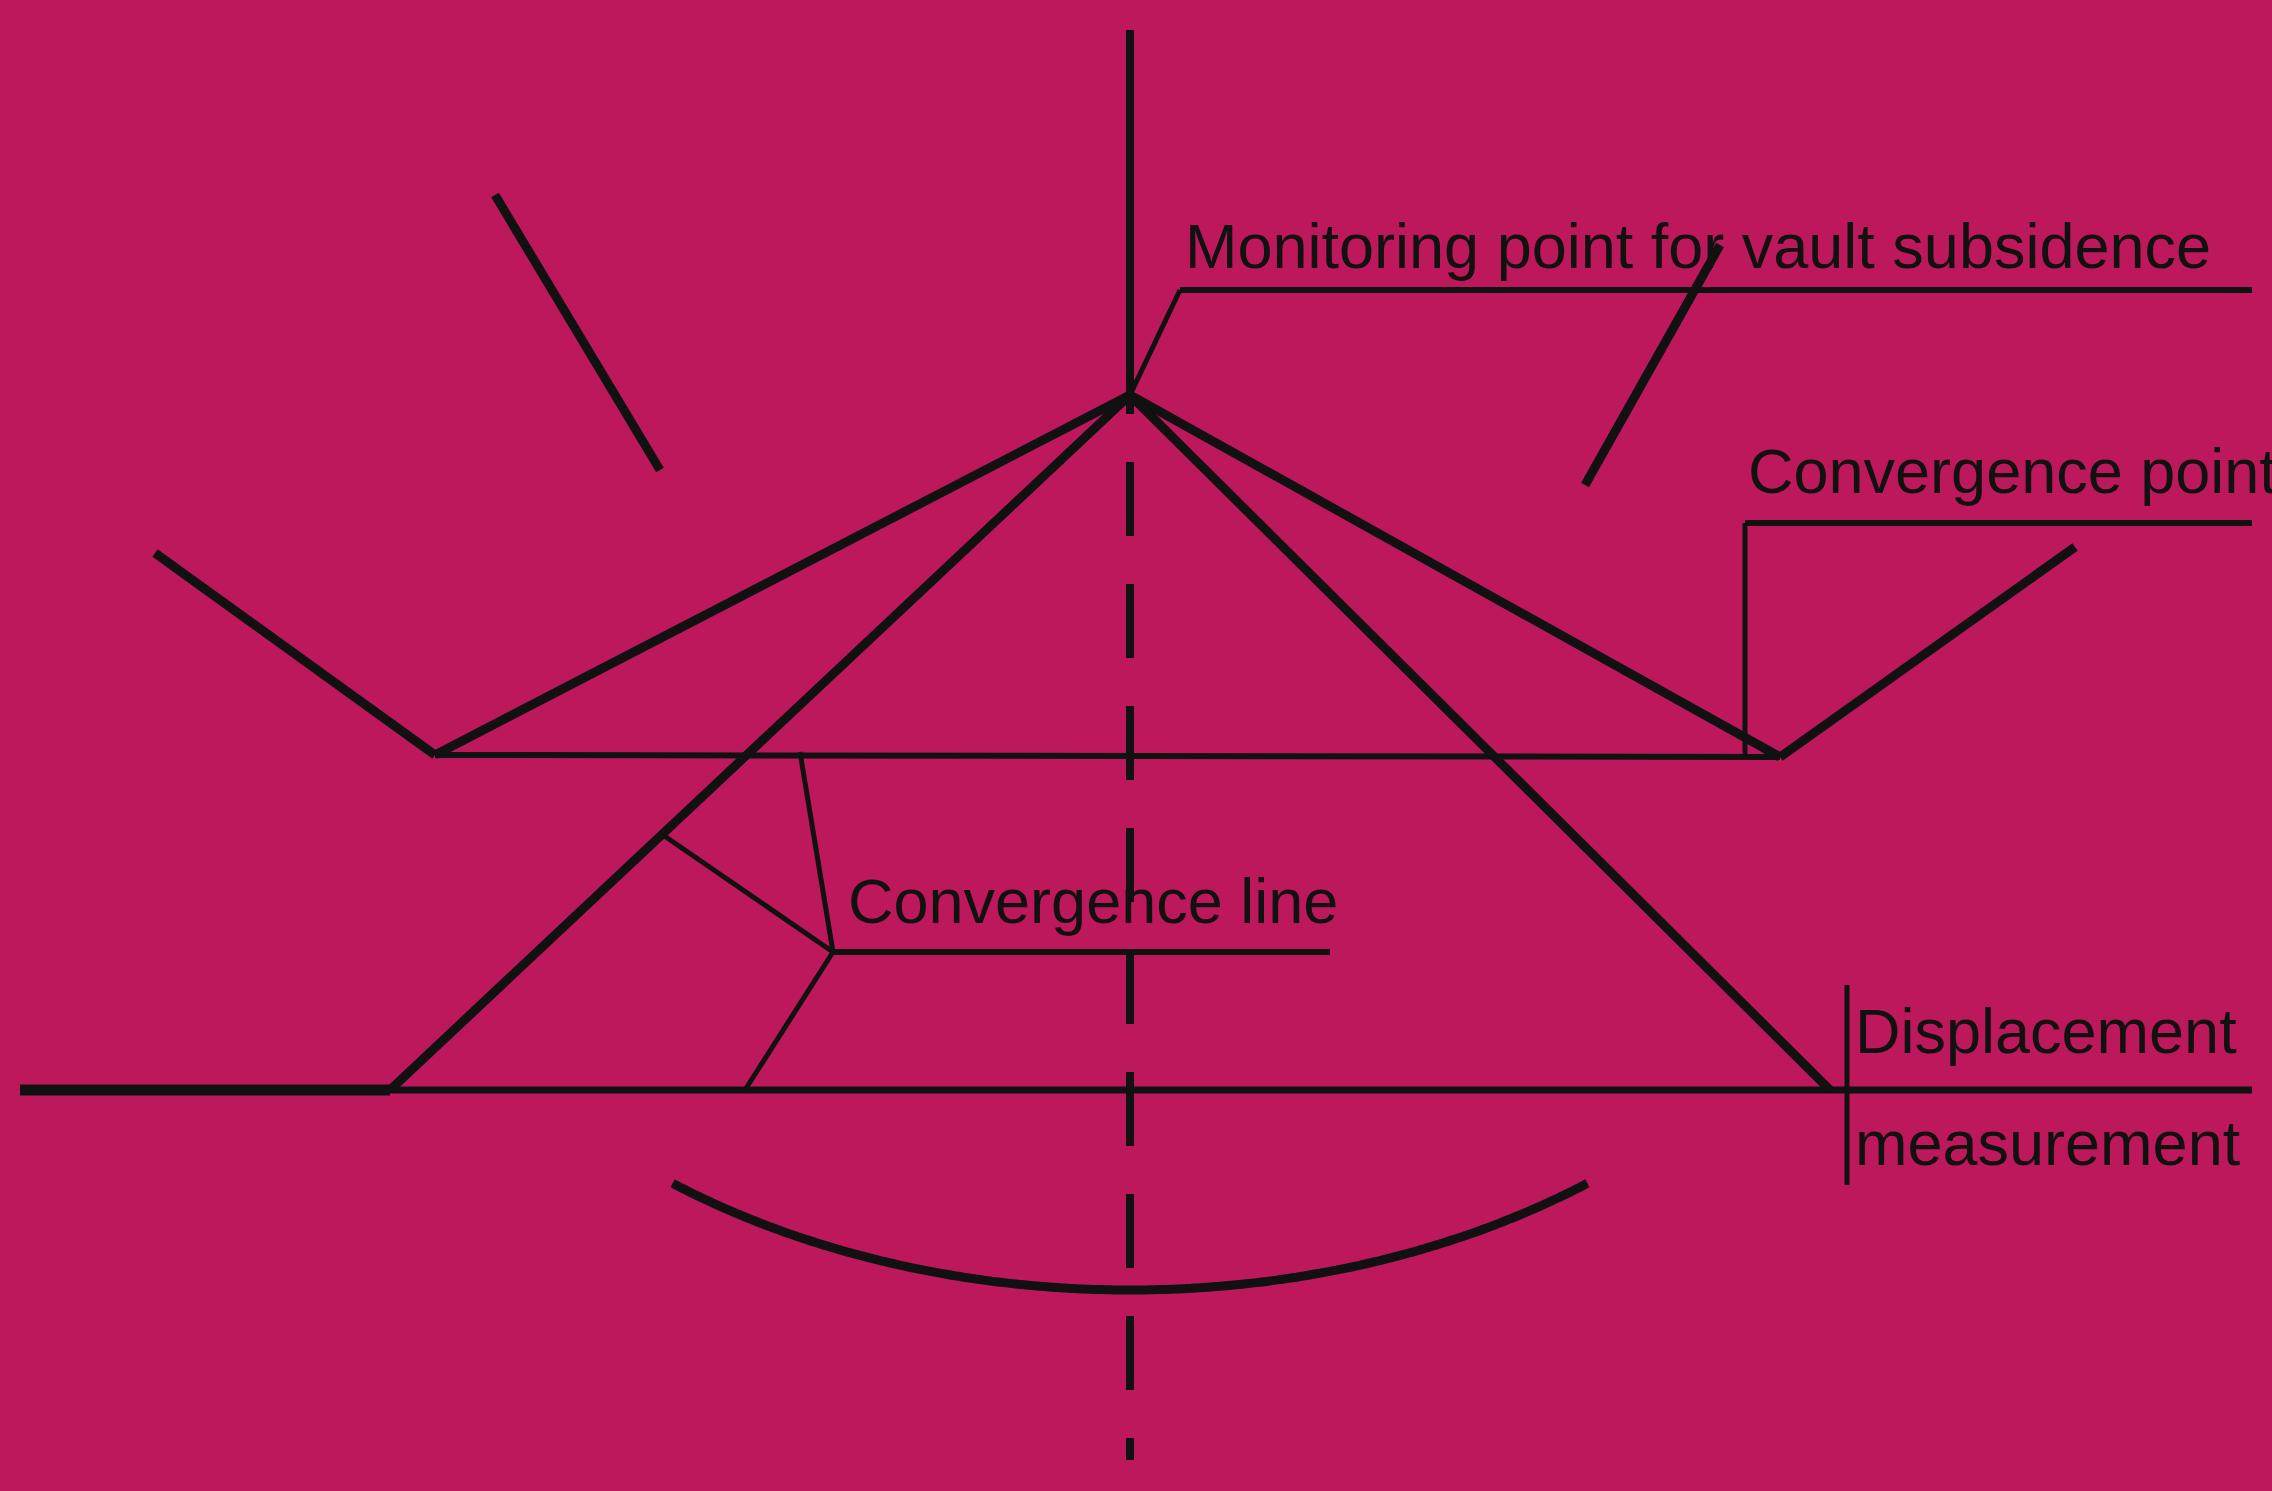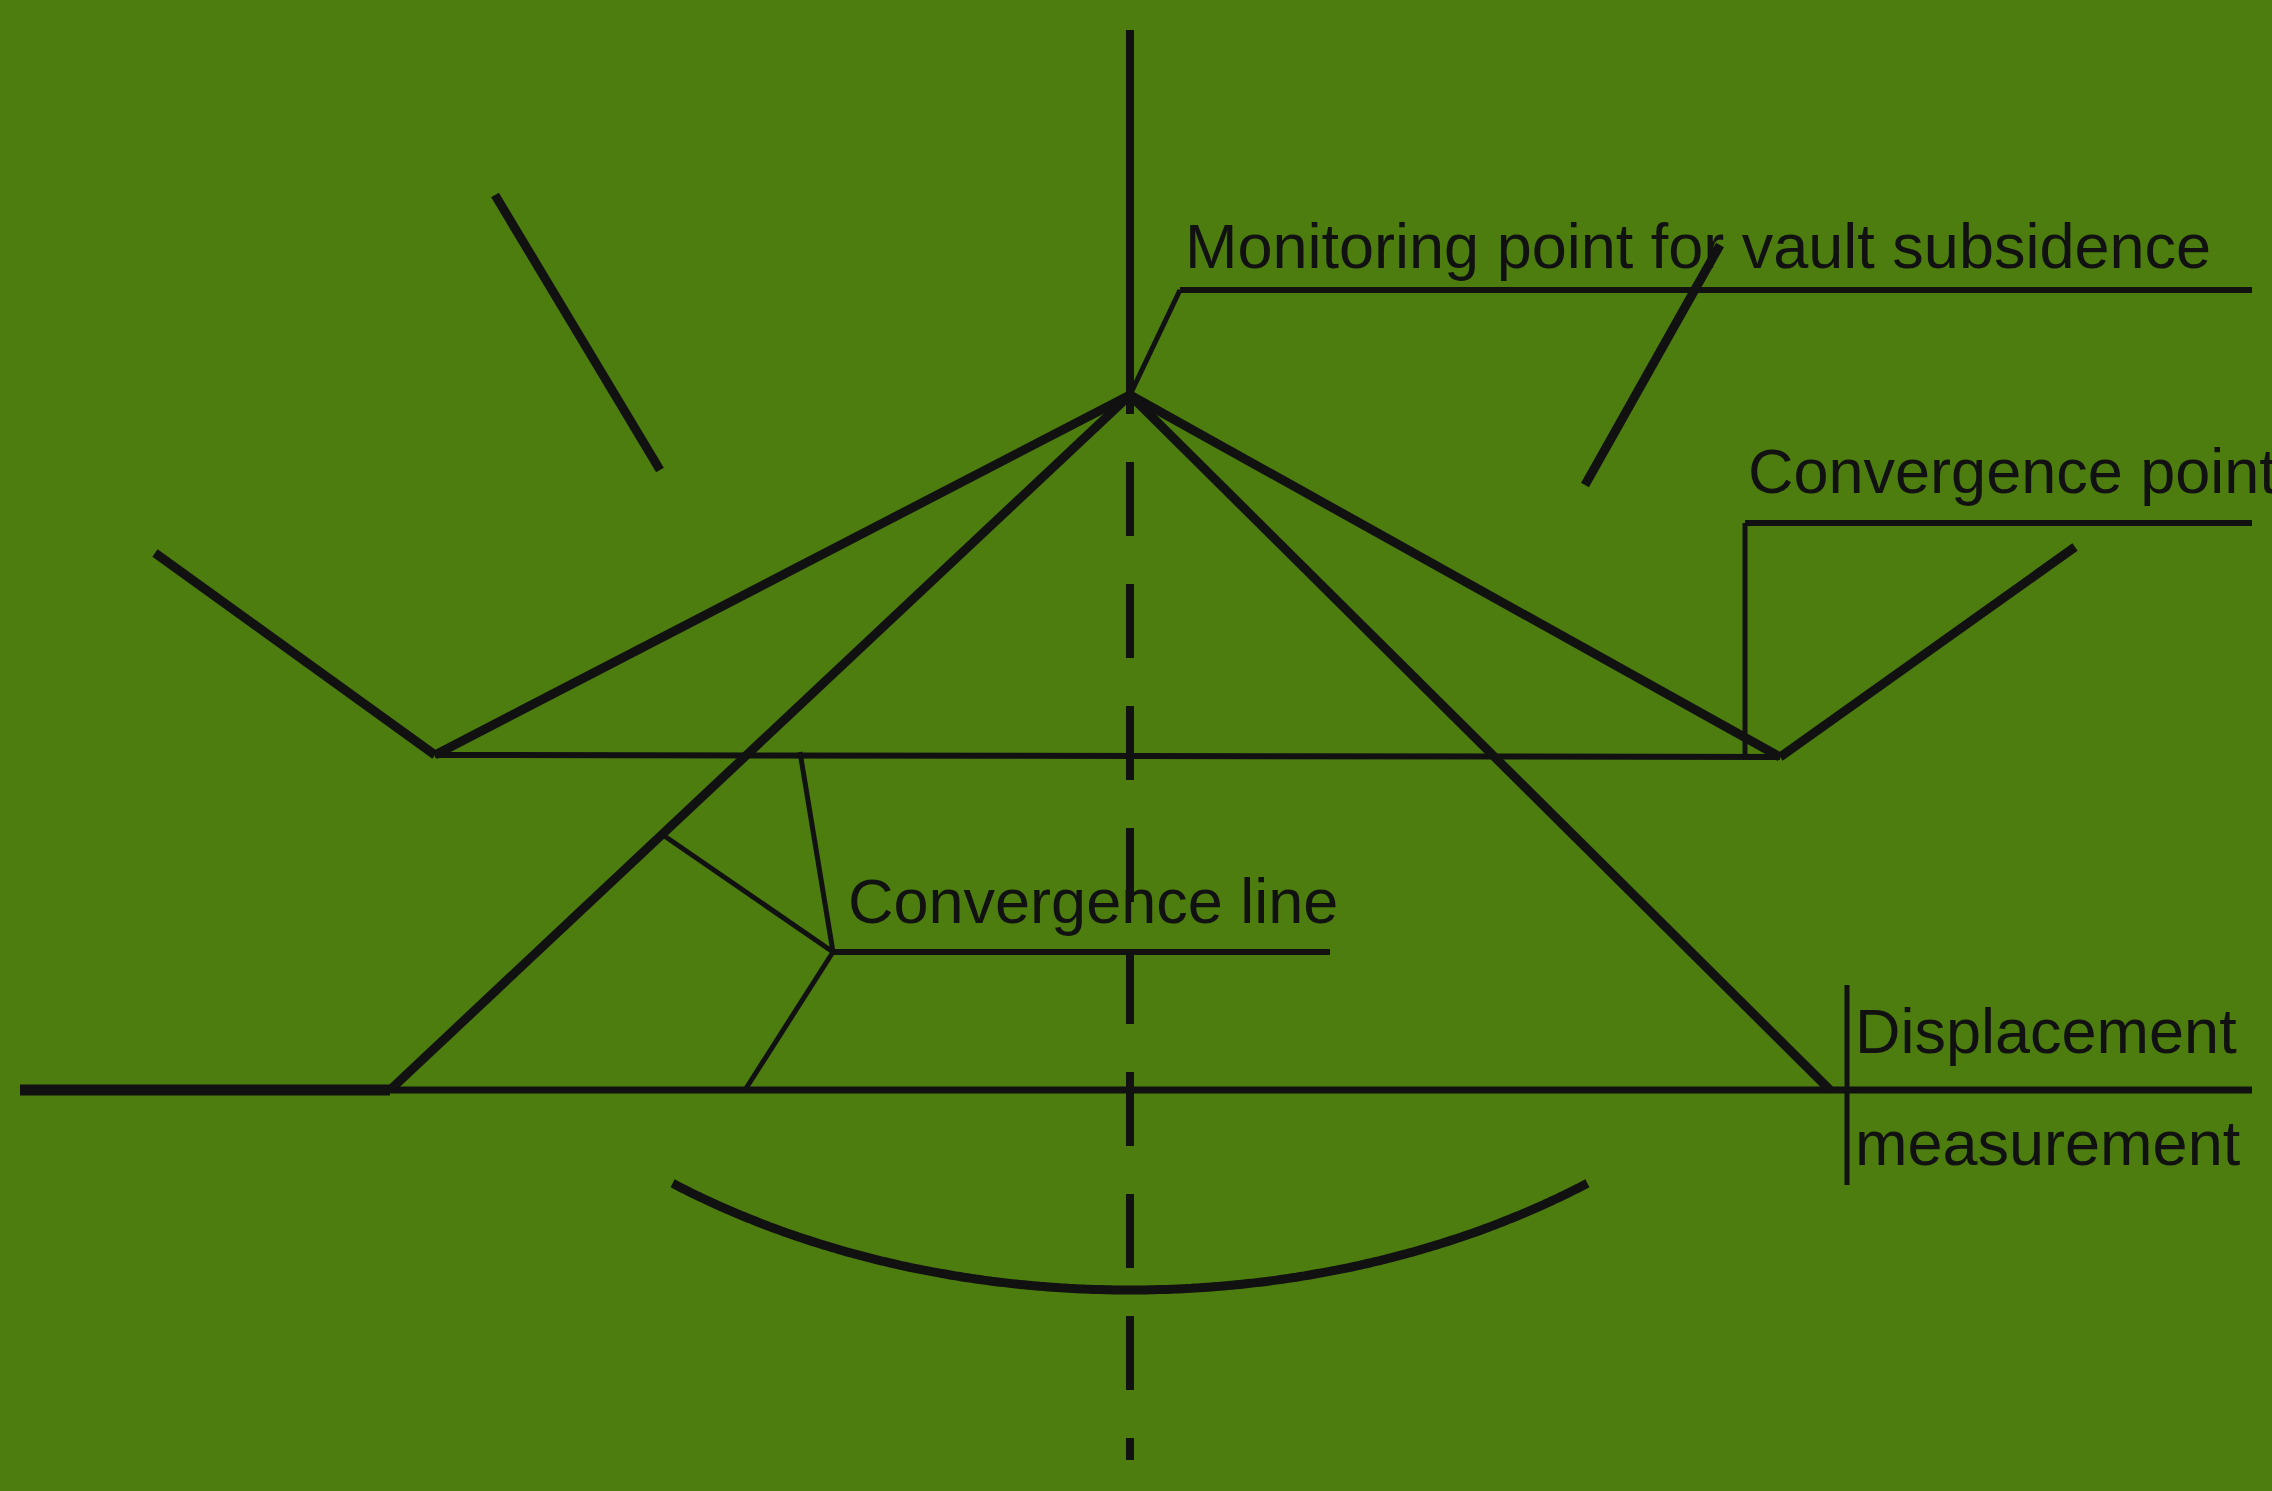--- a/index.html
+++ b/index.html
@@ -11,21 +11,21 @@
   body {
     width: 2272px;
     height: 1491px;
     overflow: hidden;
     font-family: "Liberation Sans", sans-serif;
   }
   #diagram-root {
     position: relative;
     width: 2272px;
     height: 1491px;
-    background: #4d7c0f;
+    background: #be185d;
   }
   svg.diagram-canvas {
     display: block;
     width: 2272px;
     height: 1491px;
   }
   
   .tunnel-stroke {
     fill: none;
     stroke: #111111;

